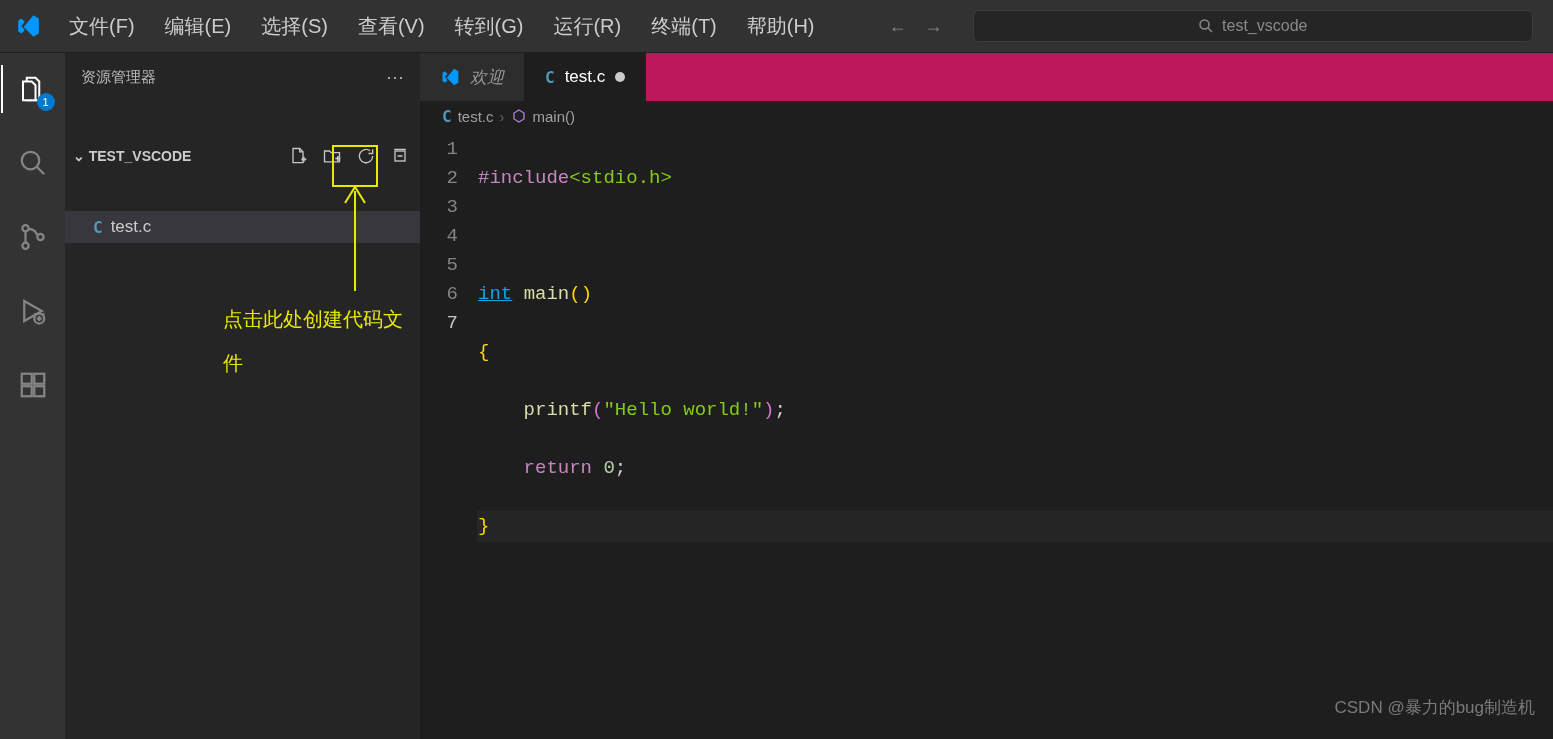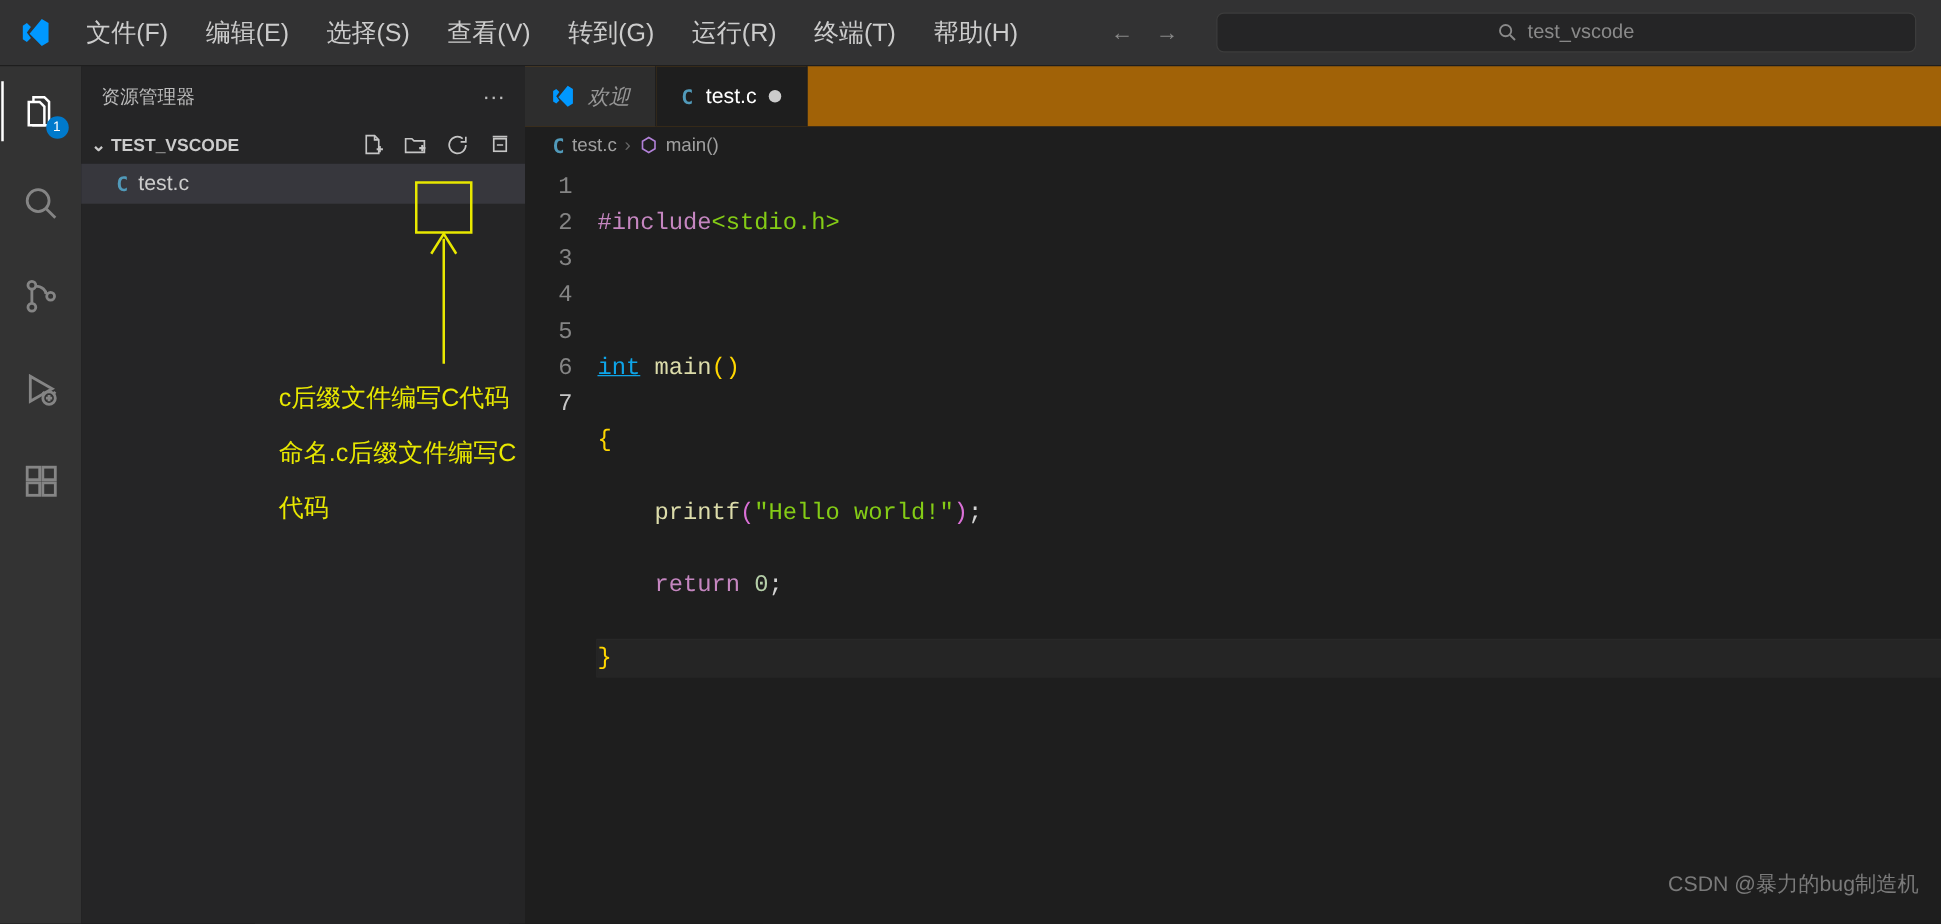--- a/index.html
+++ b/index.html
@@ -99,20 +99,21 @@
   display: flex; align-items: center; justify-content: center;
   padding: 0 4px;
 }
 
 .sidebar {
   width: 355px;
   background: #252526;
   display: flex;
   flex-direction: column;
   position: relative;
+  gap: 40px;
 }
 .sidebar-header {
   height: 48px;
   display: flex;
   align-items: center;
   justify-content: space-between;
   padding: 0 16px;
   color: #bbbbbb;
   font-size: 15px;
 }
@@ -174,21 +175,21 @@
   top: 244px;
   color: #e8e800;
   font-size: 20px;
   line-height: 44px;
   pointer-events: none;
 }
 
 .editor { flex: 1; display: flex; flex-direction: column; background: #1e1e1e; }
 .tabs {
   height: 48px;
-  background: #a16207;
+  background: #be185d;
   display: flex;
 }
 .tab {
   height: 100%;
   padding: 0 20px;
   display: flex;
   align-items: center;
   gap: 10px;
   font-size: 17px;
   cursor: pointer;
@@ -366,22 +367,21 @@
       <span class="c-icon">C</span>
       <span>test.c</span>
     </div>
 
     <div class="anno-box" style="left:267px;top:92px;width:46px;height:42px;"></div>
     <svg class="anno-arrow" width="40" height="120">
       <line x1="18" y1="10" x2="18" y2="110" stroke="#e8e800" stroke-width="2"></line>
       <polyline points="8,22 18,6 28,22" fill="none" stroke="#e8e800" stroke-width="2"></polyline>
     </svg>
     <div class="anno-text">
-      <div>c后缀文件编写C代码</div>
-      <div>命名.c后缀文件编写C代码</div>
+      <div>点击此处创建代码文件</div>
     </div>
   </div>
 
   <div class="editor">
     <div class="tabs">
       <div class="tab inactive">
         <svg width="20" height="20" viewBox="0 0 24 24">
             <path fill="#0098ff" d="M17 2l5 3v14l-5 3-9-9 9-11zM3 7l3-2 3 3-3 4 3 4-3 3-3-2v-10z"></path>
           </svg>
         <span>欢迎</span>

